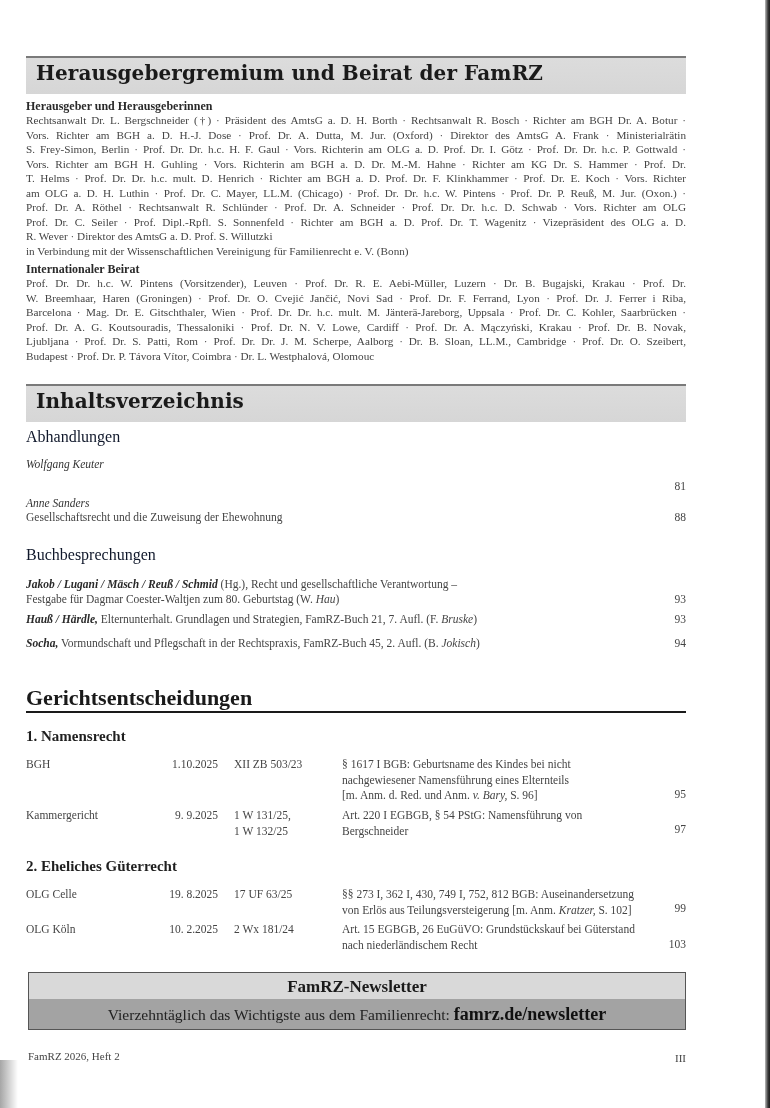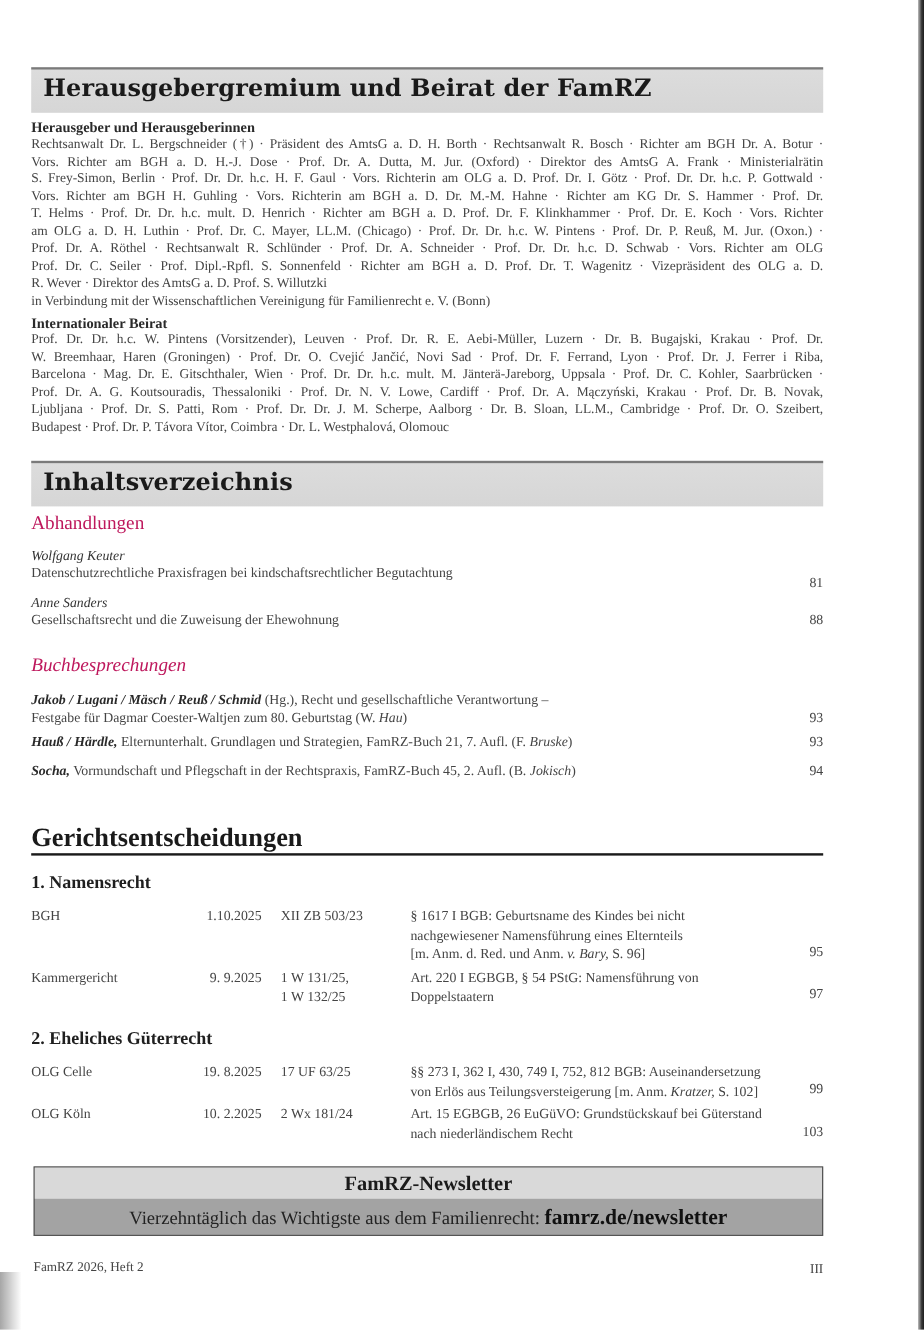--- a/index.html
+++ b/index.html
@@ -24,21 +24,21 @@
     margin: 0; position: absolute; left: 10px; top: 3px;
     font-family: "DejaVu Serif", serif; font-weight: bold; font-size: 20px;
     color: #1a1a1a; letter-spacing: 0.1px;
   }
   .sub-bold { position: absolute; left: 26px; font-weight: bold; font-size: 12px; color: #2a2a2a; }
   .para { position: absolute; left: 26px; width: 660px; font-size: 11.2px; line-height: 14.5px;
     color: #444; text-align: justify; }
   .para span.line { display: block; text-align: justify; text-align-last: justify; white-space: nowrap; }
   .para span.line.last { text-align-last: left; }
 
-  .sec-h { position: absolute; left: 26px; font-size: 16px; color: #be185d; }
+  .sec-h { position: absolute; left: 26px; font-size: 16px; color: #0f172a; }
   .toc-author { position: absolute; left: 26px; font-style: italic; font-weight: normal; font-size: 11.5px; color: #333; }
   .toc-title { position: absolute; left: 26px; font-size: 11.5px; color: #444; }
   .pg { position: absolute; left: 640px; width: 46px; text-align: right; font-size: 11.5px; color: #444; }
   .book { position: absolute; left: 26px; font-size: 11.5px; color: #444; white-space: nowrap; }
   .book b { font-style: italic; color: #2a2a2a; }
   .book i { font-style: italic; }
 
   .big-h { position: absolute; left: 26px; font-size: 22px; font-weight: bold; color: #1a1a1a; }
   .rule { position: absolute; left: 26px; width: 660px; height: 2px; background: #1a1a1a; }
   .num-h { position: absolute; left: 26px; font-size: 15px; font-weight: bold; color: #1f1f1f; }
@@ -97,28 +97,27 @@
       <span class="line">Ljubljana · Prof. Dr. S. Patti, Rom · Prof. Dr. Dr. J. M. Scherpe, Aalborg · Dr. B. Sloan, LL.M., Cambridge · Prof. Dr. O. Szeibert,</span>
       <span class="line last">Budapest · Prof. Dr. P. Távora Vítor, Coimbra · Dr. L. Westphalová, Olomouc</span>
     </div>
 
   <div class="banner" style="top:384px;">
     <h1>Inhaltsverzeichnis</h1>
   </div>
   <div class="sec-h" style="top:428px;">Abhandlungen</div>
 
   <div class="toc-author" style="top:458px;">Wolfgang Keuter</div>
-  <div class="toc-title" style="top:472px;">Datenschutzrechtliche Praxisfragen bei kindschaftsrechtlicher Begutachtung</div>
   <div class="pg" style="top:456px;margin-top:24px;">81</div>
 
   <div class="toc-author" style="top:497px;">Anne Sanders</div>
   <div class="toc-title" style="top:511px;">Gesellschaftsrecht und die Zuweisung der Ehewohnung</div>
   <div class="pg" style="top:511px;">88</div>
 
-  <div class="sec-h" style="top:546px;font-style:italic;">Buchbesprechungen</div>
+  <div class="sec-h" style="top:546px;">Buchbesprechungen</div>
 
   <div class="book" style="top:578px;">
     <b>Jakob / Lugani / Mäsch / Reuß / Schmid</b><span> (Hg.), Recht und gesellschaftliche Verantwortung –</span>
   </div>
   <div class="book" style="top:593px;">
     <span>Festgabe für Dagmar Coester-Waltjen zum 80. Geburtstag (W. </span><i>Hau</i><span>)</span>
   </div>
   <div class="pg" style="top:593px;">93</div>
 
   <div class="book" style="top:613px;">
@@ -147,21 +146,21 @@
   <div class="pg" style="top:788px;">95</div>
 
   <div class="ce c-court" style="top:808px;">Kammergericht</div>
   <div class="ce c-date" style="top:808px;">9. 9.2025</div>
   <div class="ce c-az" style="top:808px;">
     <div>1 W 131/25,</div>
     <div>1 W 132/25</div>
   </div>
   <div class="ce c-desc" style="top:808px;">
     <div>Art. 220 I EGBGB, § 54 PStG: Namensführung von</div>
-    <div>Doppelstaatern</div>
+    <div>Bergschneider</div>
   </div>
   <div class="pg" style="top:823px;">97</div>
 
   <div class="num-h" style="top:858px;">2. Eheliches Güterrecht</div>
 
   <div class="ce c-court" style="top:887px;">OLG Celle</div>
   <div class="ce c-date" style="top:887px;">19. 8.2025</div>
   <div class="ce c-az" style="top:887px;">17 UF 63/25</div>
   <div class="ce c-desc" style="top:887px; width:320px;">
     <div>§§ 273 I, 362 I, 430, 749 I, 752, 812 BGB: Auseinandersetzung</div>

